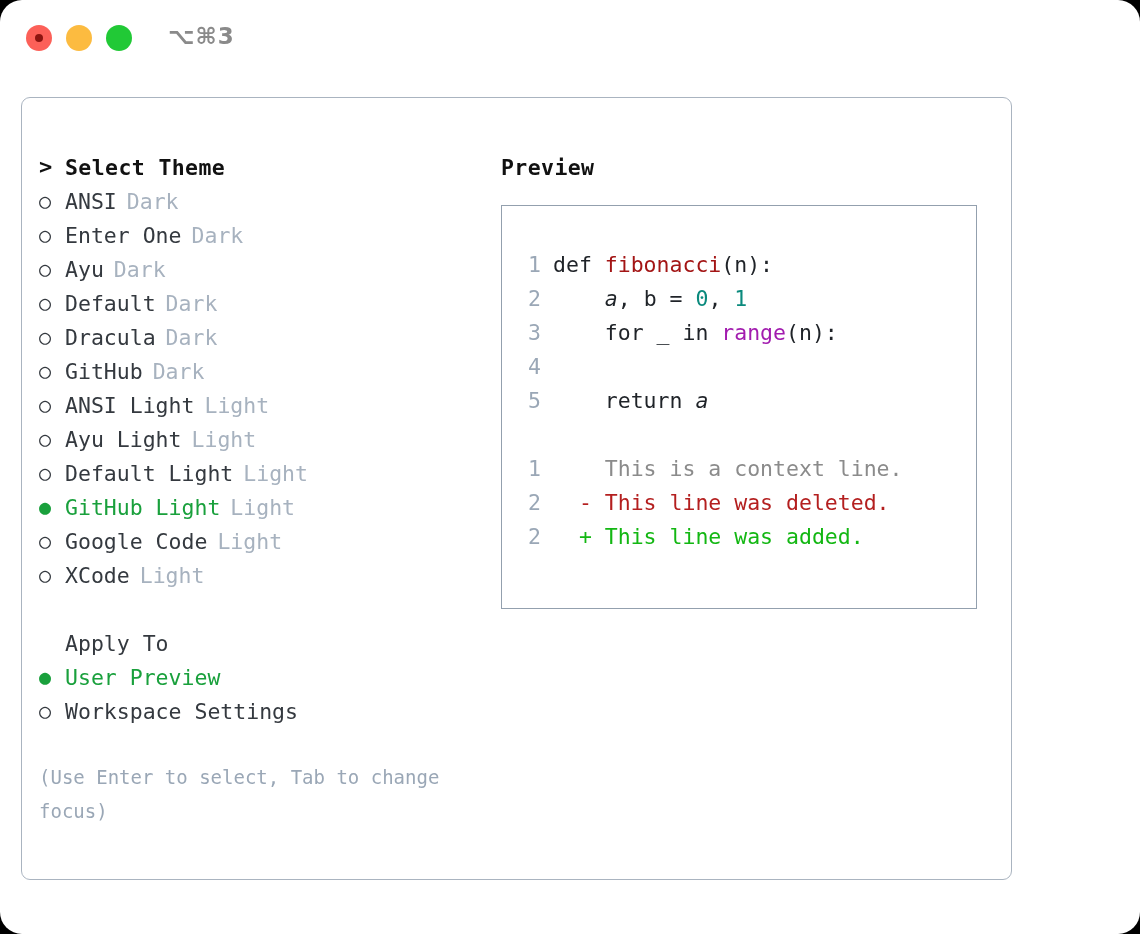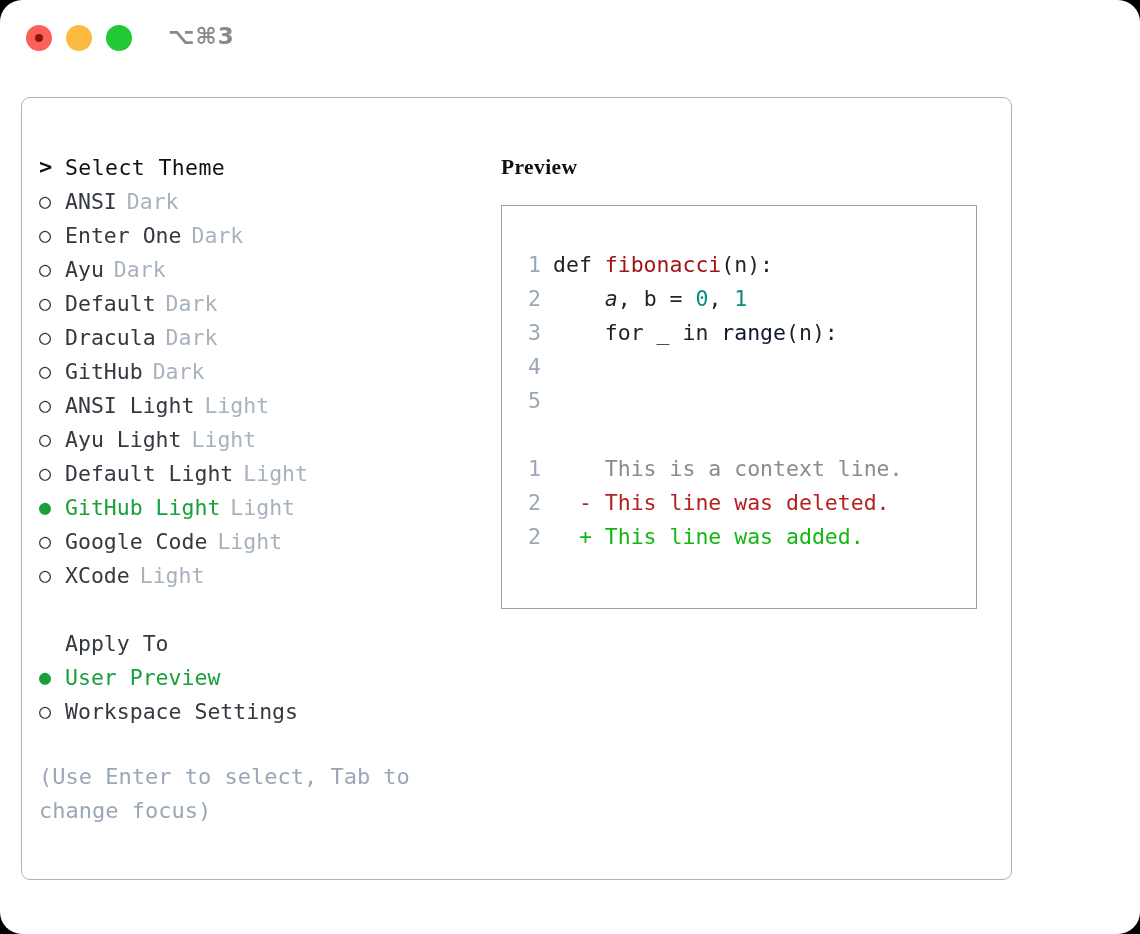--- a/index.html
+++ b/index.html
@@ -101,62 +101,61 @@
     flex: none;
     font-size: 20px;
     line-height: 1;
   }
   .row.header .marker {
     font-weight: bold;
     color: #111111;
     font-size: 22px;
   }
   .row.header .label {
-    font-weight: normal;
+    font-weight: bold;
     color: #111111;
     letter-spacing: 0.4px;
   }
   .row .label { color: #34393f; }
   .row .tag {
     color: #a7b2bf;
     margin-left: 10px;
   }
   .row.selected .marker { color: #19a03c; }
   .row.selected .label { color: #19a03c; }
   .row .marker.empty { color: #3c4146; }
 
   .spacer-row { height: 34px; }
 
   .hint {
     position: absolute;
     left: 17px;
     top: 662px;
     width: 420px;
-    font-size: 22px;
+    font-size: 19px;
     line-height: 34px;
     color: #9aa7b6;
     white-space: pre-wrap;
   }
 
   
   .right-col {
     position: absolute;
     left: 479px;
     top: 52px;
     width: 490px;
   }
   .preview-title {
     font-size: 21.5px;
     font-weight: bold;
     color: #111111;
     letter-spacing: 0.4px;
     height: 34px;
     display: flex;
     align-items: center;
-    font-family: Liberation Serif, serif;
   }
   .preview-box {
     margin-top: 21px;
     width: 476px;
     height: 404px;
     border: 1.6px solid #93a0ae;
     box-sizing: border-box;
     position: relative;
     background: #ffffff;
   }
@@ -179,21 +178,21 @@
     text-align: right;
     color: #9aa7b6;
     flex: none;
     margin-right: 12px;
   }
   .ctext { color: #1f2328; }
 
   .tok-kw   { color: #1f2328; }
   .tok-fn   { color: #a31515; }
   .tok-num  { color: #0b8a7d; }
-  .tok-call { color: #0f172a; }
+  .tok-call { color: #a21caf; }
   .tok-var  { color: #1f2328; font-style: italic; }
   .tok-op   { color: #1f2328; }
 
   .gap { height: 34px; }
 
   .dline-ctx { color: #8b8b8b; }
   .dline-del { color: #b41f1f; }
   .dline-add { color: #13b713; }
 </style>
 </head>
@@ -302,21 +301,21 @@
 
     <div class="right-col">
       <div class="preview-title">Preview</div>
       <div class="preview-box">
         <div class="code">
           <div id="code-lines">
               <div class="cline"><span class="lnum">1</span><span class="ctext"><span class="tok-kw">def </span><span class="tok-fn">fibonacci</span><span class="tok-op">(n):</span></span></div>
               <div class="cline"><span class="lnum">2</span><span class="ctext"><span class="tok-op">    </span><span class="tok-var">a</span><span class="tok-op">, </span><span class="tok-kw">b</span><span class="tok-op"> = </span><span class="tok-num">0</span><span class="tok-op">, </span><span class="tok-num">1</span></span></div>
               <div class="cline"><span class="lnum">3</span><span class="ctext"><span class="tok-kw">    for _ in </span><span class="tok-call">range</span><span class="tok-op">(n):</span></span></div>
               <div class="cline"><span class="lnum">4</span></div>
-              <div class="cline"><span class="lnum">5</span></div>
+              <div class="cline"><span class="lnum">5</span><span class="ctext"><span class="tok-kw">    return </span><span class="tok-var">a</span></span></div>
             </div>
           <div class="gap"></div>
           <div id="diff-lines">
               <div class="cline"><span class="lnum">1</span><span class="dline-ctx">    This is a context line.</span></div>
               <div class="cline"><span class="lnum">2</span><span class="dline-del">  - This line was deleted.</span></div>
               <div class="cline"><span class="lnum">2</span><span class="dline-add">  + This line was added.</span></div>
             </div>
         </div>
       </div>
     </div>

